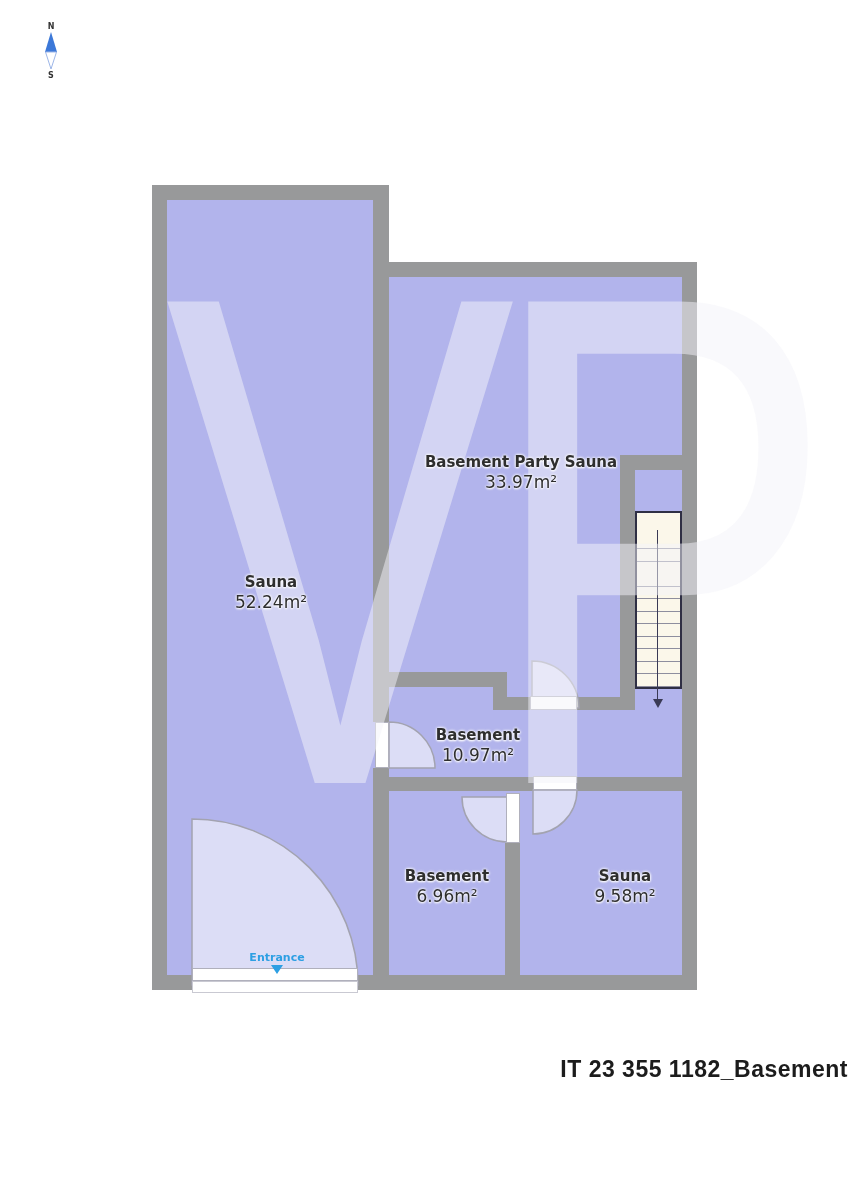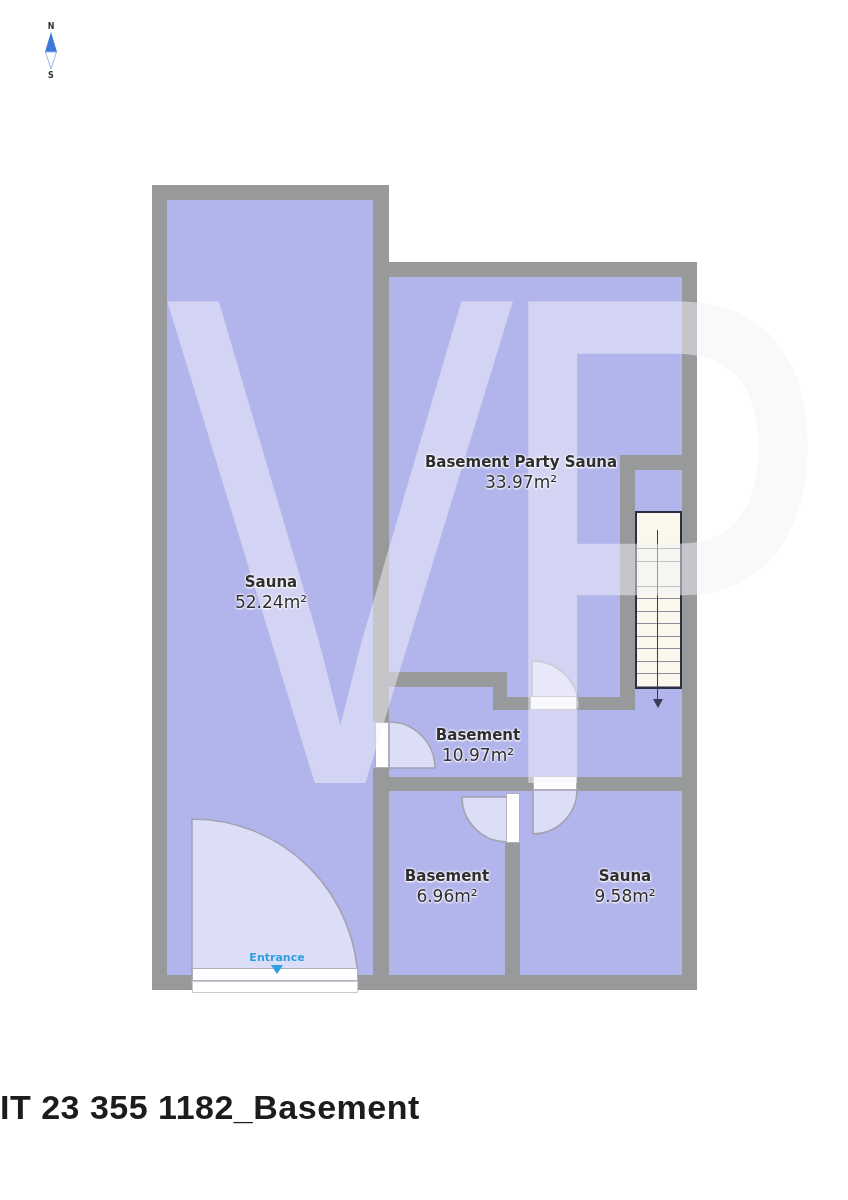--- a/index.html
+++ b/index.html
@@ -62,22 +62,22 @@
     position:absolute;transform:translateX(-50%);z-index:7;width:0;height:0;
     border-left:6px solid transparent;border-right:6px solid transparent;
     border-top:9px solid var(--entrance-text);
   }
   .compass{
     position:absolute;left:38px;top:22px;width:26px;z-index:7;
     display:flex;flex-direction:column;align-items:center;
     font-size:8px;font-weight:700;color:#333;
   }
   .title{
-    position:absolute;left:0;top:1088px;width:100%;text-align:left;z-index:7;
-    font-family:"Liberation Sans",sans-serif;font-weight:700;font-size:34px;
+    position:absolute;left:0;top:1056px;width:100%;text-align:right;z-index:7;
+    font-family:"Liberation Sans",sans-serif;font-weight:700;font-size:23px;
     color:#1c1c1c;letter-spacing:0.5px;
   }
 </style>
 </head>
 <body>
 
 <div class="canvas">
 
   <div class="compass">
     <span>N</span>

